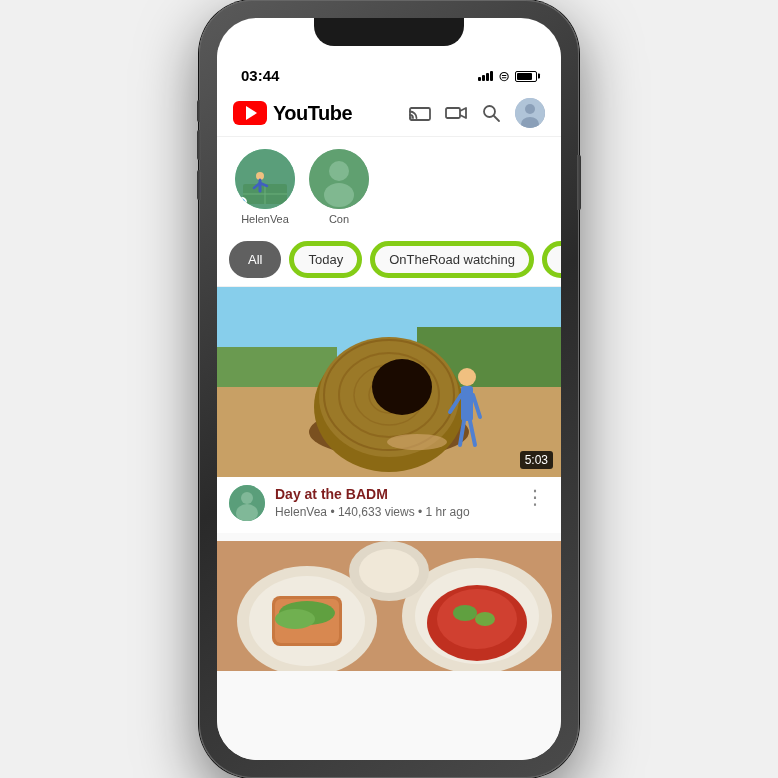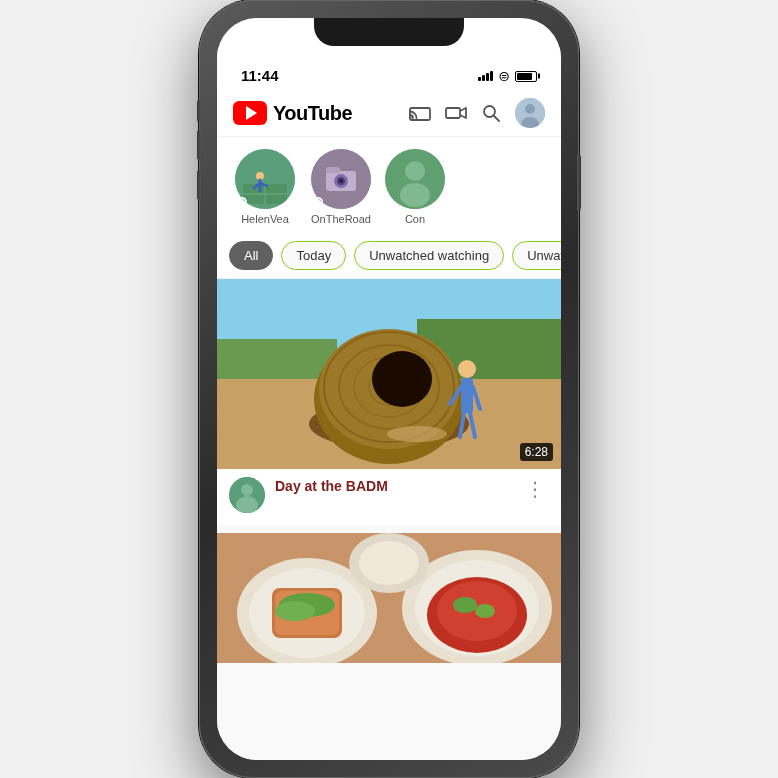--- a/index.html
+++ b/index.html
@@ -216,21 +216,21 @@
       padding: 8px 12px;
       display: flex;
       gap: 8px;
       background: #fff;
       overflow-x: hidden;
       border-bottom: 1px solid #f0f0f0;
     }
     .filter-tab {
       padding: 6px 14px;
       border-radius: 20px;
-      border: 1px solid #84cc16;
+      border: 5px solid #84cc16;
       background: #f9f9f9;
       font-size: 13px;
       color: #333;
       cursor: pointer;
       white-space: nowrap;
     }
     .filter-tab.active {
       background: #606060;
       color: #fff;
       border-color: #606060;
@@ -355,21 +355,21 @@
     <div class="side-btn-right"></div>
   </div>
 
   <div class="screen">
 
     <div class="notch"></div>
 
     <div class="screen-content">
 
       <div class="status-bar">
-        <span class="status-time">11:44</span>
+        <span class="status-time">03:44</span>
         <div class="status-icons">
           <div class="signal-bars">
             <div class="bar" style="height:4px"></div>
             <div class="bar" style="height:6px"></div>
             <div class="bar" style="height:8px"></div>
             <div class="bar" style="height:10px"></div>
           </div>
           <span style="font-size:14px;">⊜</span>
           <div class="battery-icon">
             <div class="battery-fill"></div>
@@ -430,54 +430,38 @@
               <line x1="25" y1="34" x2="19" y2="39" stroke="#4060c0" stroke-width="2.5" stroke-linecap="round"></line>
               <line x1="25" y1="34" x2="32" y2="37" stroke="#4060c0" stroke-width="2.5" stroke-linecap="round"></line>
             </svg>
             <div class="sub-dot"></div>
           </div>
           <span class="sub-name">HelenVea</span>
         </div>
 
 
 
-        <div class="sub-item">
-          <div class="sub-avatar av-onroad">
-            <svg width="60" height="60" viewBox="0 0 60 60">
-              <circle cx="30" cy="30" r="30" fill="#908098"></circle>
-
-              <rect x="15" y="22" width="30" height="20" rx="3" fill="#c0b0d0"></rect>
-              <circle cx="30" cy="32" r="7" fill="#7060a0" opacity="0.8"></circle>
-              <circle cx="30" cy="32" r="4" fill="#504070"></circle>
-              <rect x="15" y="18" width="14" height="6" rx="2" fill="#b0a0c0"></rect>
-
-              <circle cx="30" cy="32" r="2" fill="#302050"></circle>
-            </svg>
-            <div class="sub-dot"></div>
-          </div>
-          <span class="sub-name">OnTheRoad</span>
-        </div>
 
         <div class="sub-item" style="min-width:40px; overflow:hidden;">
           <div class="sub-avatar av-con" style="width:60px; height:60px;">
             <svg width="60" height="60" viewBox="0 0 60 60">
               <circle cx="30" cy="30" r="30" fill="#60a070"></circle>
               <circle cx="30" cy="22" r="10" fill="#80b890"></circle>
               <ellipse cx="30" cy="46" rx="15" ry="12" fill="#80b890"></ellipse>
             </svg>
           </div>
           <span class="sub-name">Con</span>
         </div>
 
       </div>
 
       <div class="filter-tabs">
         <div class="filter-tab active">All</div>
         <div class="filter-tab">Today</div>
-        <div class="filter-tab">Unwatched watching</div>
+        <div class="filter-tab">OnTheRoad watching</div>
         <div class="filter-tab">Unwatched</div>
       </div>
 
       <div class="video-feed">
 
         <div class="video-card">
           <div class="video-thumbnail">
             
             <svg class="scene-svg" viewBox="0 0 344 190" xmlns="http://www.w3.org/2000/svg" preserveAspectRatio="xMidYMid slice">
 
@@ -505,32 +489,35 @@
               <rect x="244" y="99" width="12" height="35" rx="3" fill="#5080d0"></rect>
 
               <line x1="244" y1="108" x2="233" y2="125" stroke="#5080d0" stroke-width="4" stroke-linecap="round"></line>
               <line x1="256" y1="108" x2="263" y2="130" stroke="#5080d0" stroke-width="4" stroke-linecap="round"></line>
 
               <line x1="247" y1="134" x2="243" y2="158" stroke="#5080d0" stroke-width="4" stroke-linecap="round"></line>
               <line x1="253" y1="134" x2="258" y2="158" stroke="#5080d0" stroke-width="4" stroke-linecap="round"></line>
 
               <ellipse cx="200" cy="155" rx="30" ry="8" fill="#d4a870" opacity="0.6"></ellipse>
             </svg>
-            <div class="duration-badge">6:28</div>
+            <div class="duration-badge">5:03</div>
           </div>
           <div class="video-info">
             <div class="channel-thumb av-helen" style="width:36px;height:36px;border-radius:50%;overflow:hidden;flex-shrink:0;">
               <svg width="36" height="36" viewBox="0 0 36 36">
                 <circle cx="18" cy="18" r="18" fill="#5a9e7a"></circle>
                 <circle cx="18" cy="13" r="6" fill="#80b898"></circle>
                 <ellipse cx="18" cy="28" rx="11" ry="9" fill="#80b898"></ellipse>
               </svg>
             </div>
             <div class="video-meta">
               <div class="video-title">Day at the BADM</div>
+              <div class="video-subtitle">
+                <span>HelenVea</span> • <span>140,633 views</span> • <span>1 hr ago</span>
+              </div>
             </div>
             <div class="more-btn">⋮</div>
           </div>
         </div>
 
         <div class="video-card">
           <div class="video-thumbnail" style="height:130px;">
             <svg width="100%" height="130" viewBox="0 0 344 130" xmlns="http://www.w3.org/2000/svg" preserveAspectRatio="xMidYMid slice">
 
               <rect x="0" y="0" width="344" height="130" fill="#c8956a"></rect>

